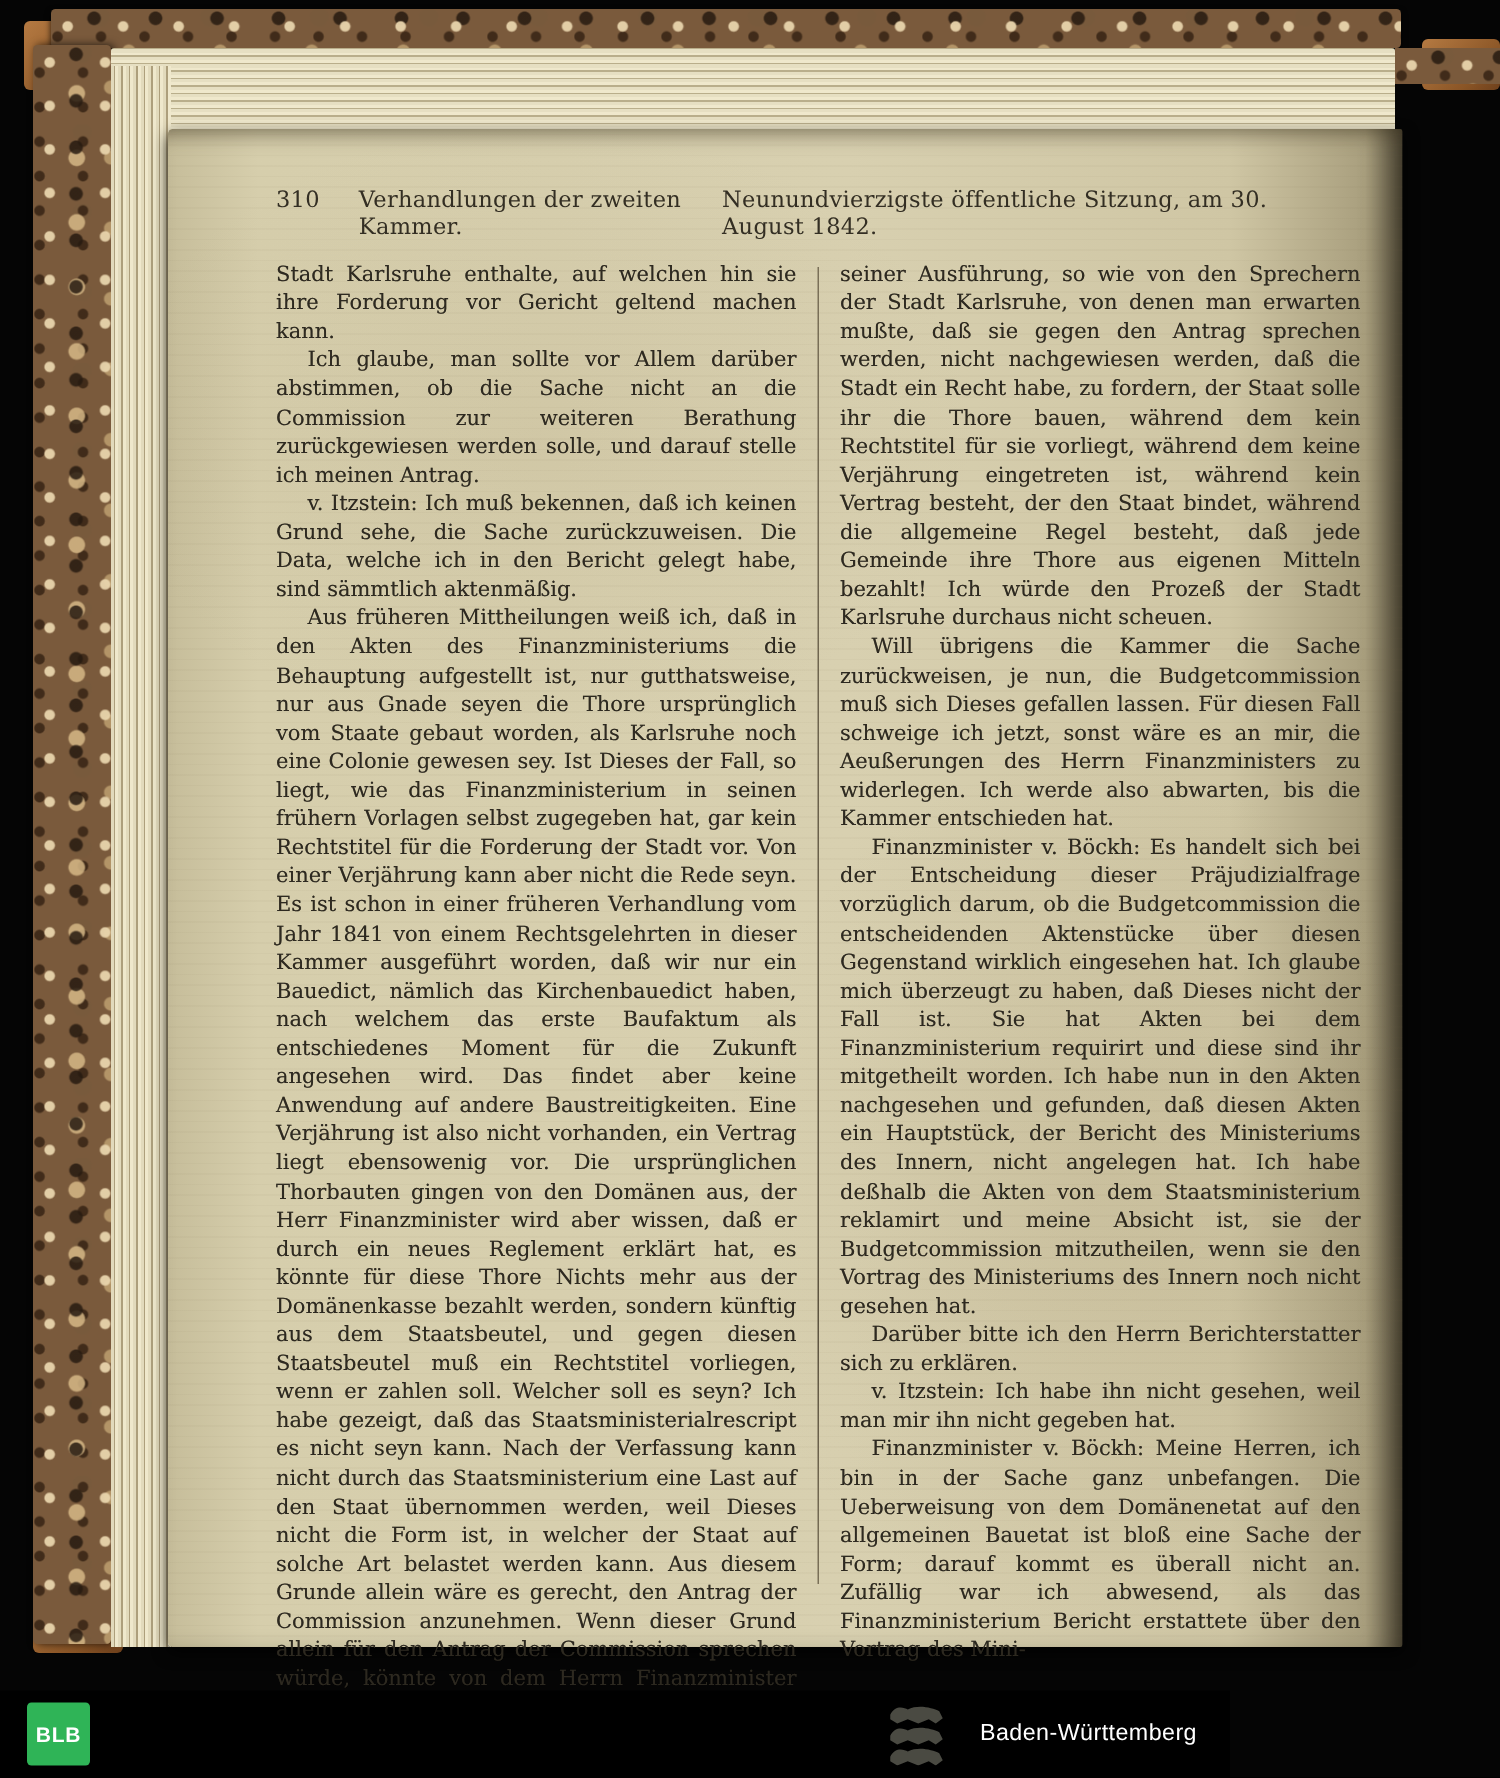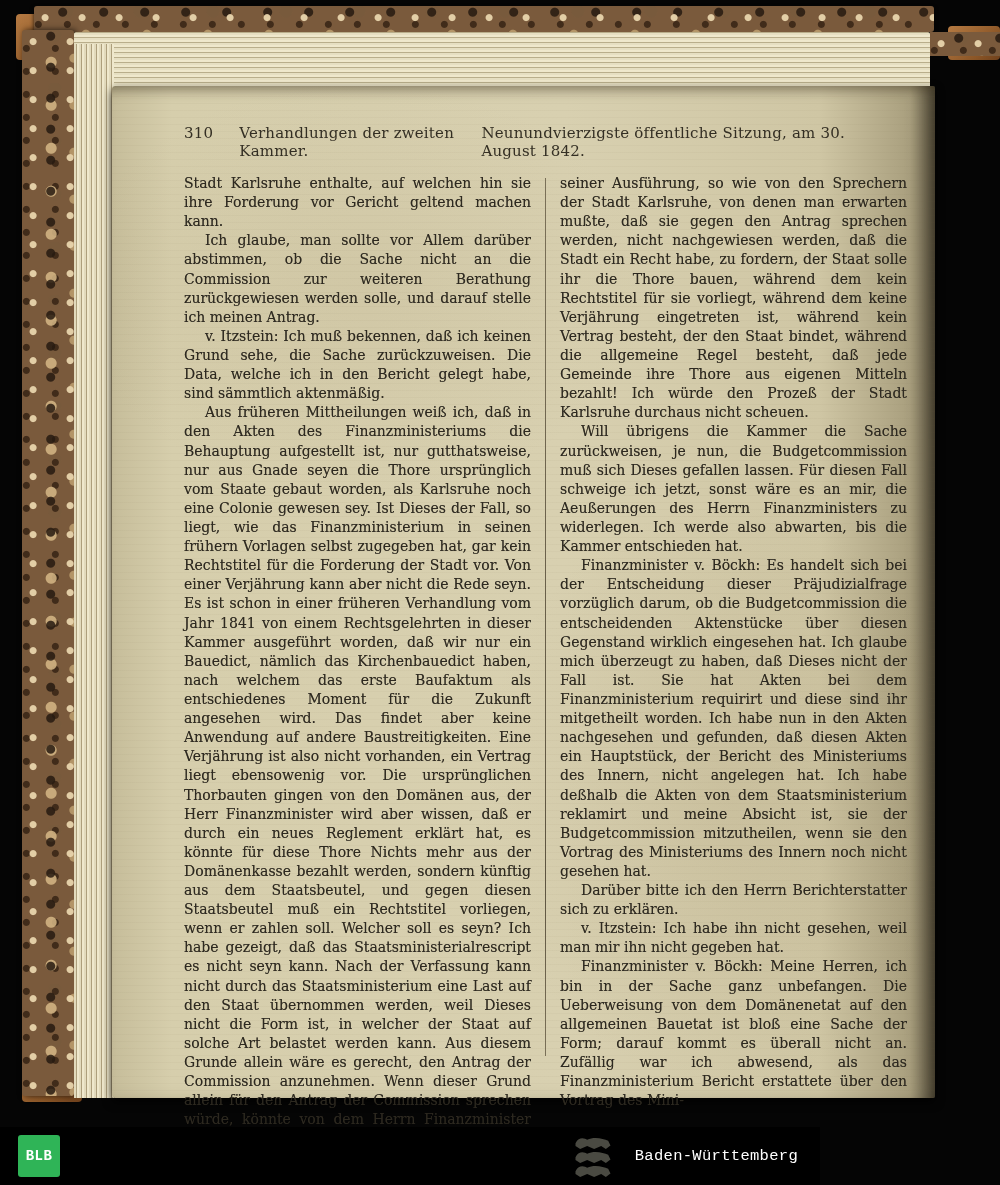--- a/index.html
+++ b/index.html
@@ -56,21 +56,21 @@
   .col{width:356px;text-align:justify;font-size:14px;line-height:1.365;
        color:#2d2920;text-shadow:0 0 .4px rgba(45,40,30,.5);}
   .col p{margin:0;text-indent:1.5em;}
   .col p.noindent{text-indent:0;}
   .divider{width:1px;background:linear-gradient(#7a7058,#5d5440 80%,#7a7058);
            margin:4px 14px 0 14px;height:878px;flex:none;}
 
   
   .footer{position:absolute;left:0;bottom:0;width:820px;height:58px;background:#000;
           display:flex;align-items:center;justify-content:space-between;
-          font-family:Liberation Mono, monospace;}
+          font-family:Liberation Sans, sans-serif;}
   .f-left{display:flex;align-items:center;gap:10px;margin-left:18px;}
   .blb-badge{width:42px;height:42px;border-radius:3px;display:flex;align-items:center;justify-content:center;
              color:#fff;font-weight:bold;font-size:14px;letter-spacing:.5px;}
   .lib-name{color:#fff;font-weight:bold;font-size:13.5px;line-height:1.25;letter-spacing:.6px;}
   .f-right{display:flex;align-items:center;gap:22px;margin-right:22px;}
   .region{color:#fff;font-size:15.5px;letter-spacing:.3px;}
   .coa{display:block;}
 </style>
 </head>
 <body>

